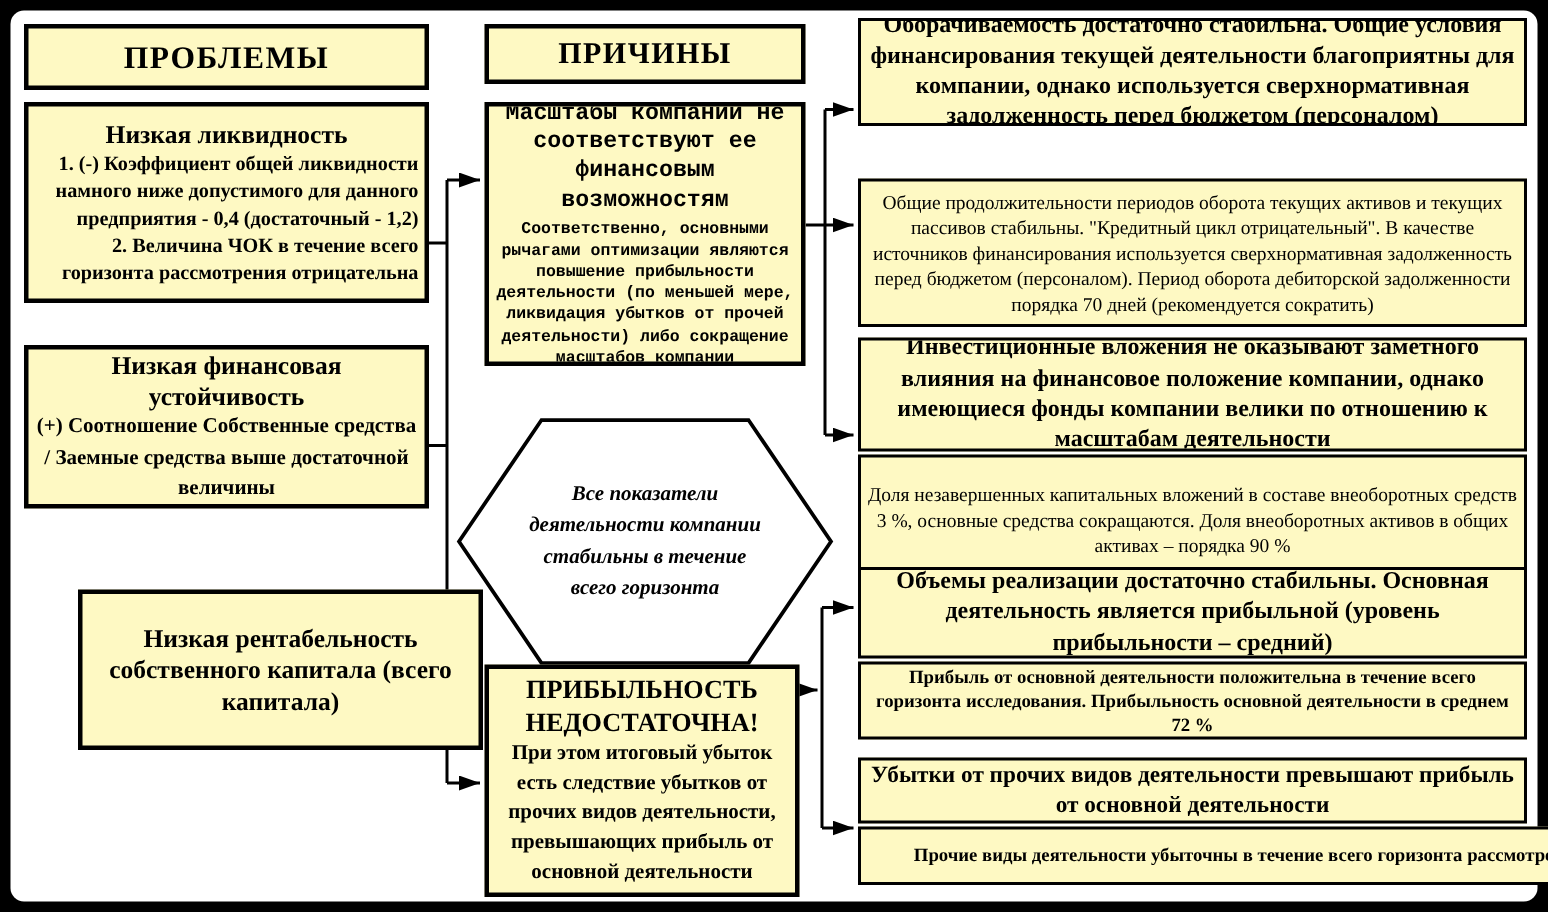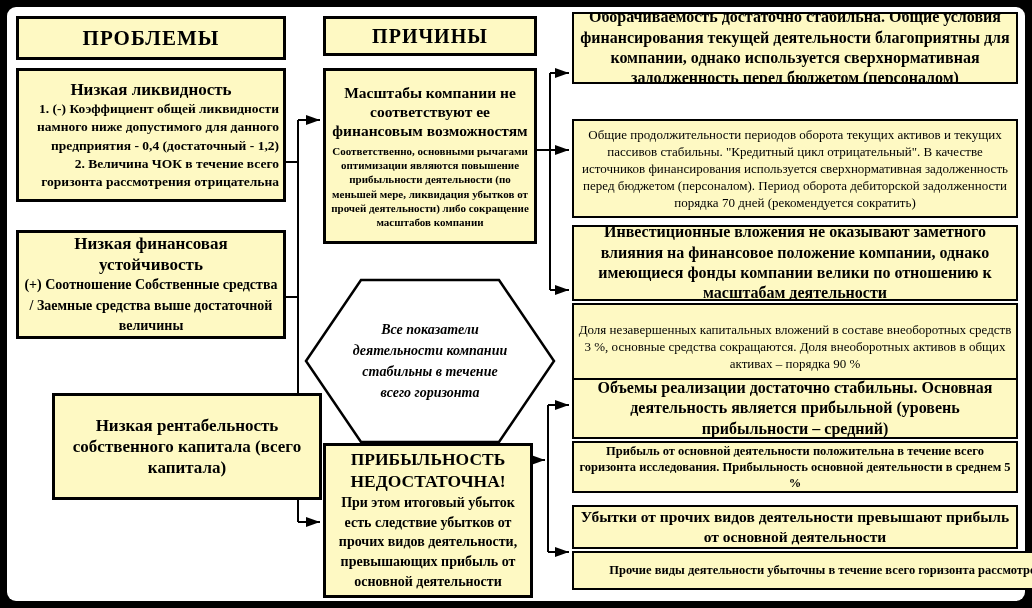--- a/index.html
+++ b/index.html
@@ -87,21 +87,21 @@
 </div>
 
 <div class="box" style="left:16px;top:393px;width:270px;height:107px;margin-left:36px;">
   <div class="p-title">Низкая рентабельность собственного капитала (всего капитала)</div>
 </div>
 
 <div class="box" style="left:323px;top:16px;width:214px;height:40px;">
   <div class="hdr" style="font-size:20px;">ПРИЧИНЫ</div>
 </div>
 
-<div class="box" style="left:323px;top:68px;width:214px;height:176px;">
+<div class="box" style="left:323px;top:68px;width:214px;height:176px;font-family:Liberation Mono, monospace;">
   <div class="c-title">Масштабы компании не соответствуют ее финансовым возможностям</div>
   <div class="c-body">Соответственно, основными рычагами оптимизации являются повышение прибыльности деятельности (по меньшей мере, ликвидация убытков от прочей деятельности) либо сокращение масштабов компании</div>
 </div>
 
 <div class="hex-wrap">
   <svg width="252" height="166">
     <polygon points="2,83 57,2 195,2 250,83 195,164 57,164" fill="#fff" stroke="#000" stroke-width="2.5"></polygon>
   </svg>
   <div class="hex-text">Все показатели деятельности компании стабильны в течение всего горизонта</div>
 </div>
@@ -122,21 +122,21 @@
   <div class="f-sum">Инвестиционные вложения не оказывают заметного влияния на финансовое положение компании, однако имеющиеся фонды компании велики по отношению к масштабам деятельности</div>
 </div>
 <div class="box thin" style="left:572px;top:303px;width:446px;height:87px;">
   <div class="f-det">Доля незавершенных капитальных вложений в составе внеоборотных средств 3 %, основные средства сокращаются. Доля внеоборотных активов в общих активах – порядка 90 %</div>
 </div>
 
 <div class="box thin" style="left:572px;top:378px;width:446px;height:61px;">
   <div class="f-sum">Объемы реализации достаточно стабильны. Основная деятельность является прибыльной (уровень прибыльности – средний)</div>
 </div>
 <div class="box thin" style="left:572px;top:441px;width:446px;height:52px;">
-  <div class="f-det-sm">Прибыль от основной деятельности положительна в течение всего горизонта исследования. Прибыльность основной деятельности в среднем 5 %</div>
+  <div class="f-det-sm">Прибыль от основной деятельности положительна в течение всего горизонта исследования. Прибыльность основной деятельности в среднем 72 %</div>
 </div>
 
 <div class="box thin" style="left:572px;top:505px;width:446px;height:44px;">
   <div class="f-sum-sm">Убытки от прочих видов деятельности превышают прибыль от основной деятельности</div>
 </div>
 <div class="box thin" style="left:572px;top:551px;width:504px;height:39px;padding-left:22px;">
   <div class="f-det-sm">Прочие виды деятельности убыточны в течение всего горизонта рассмотрения</div>
 </div>
 
 </body></html>

